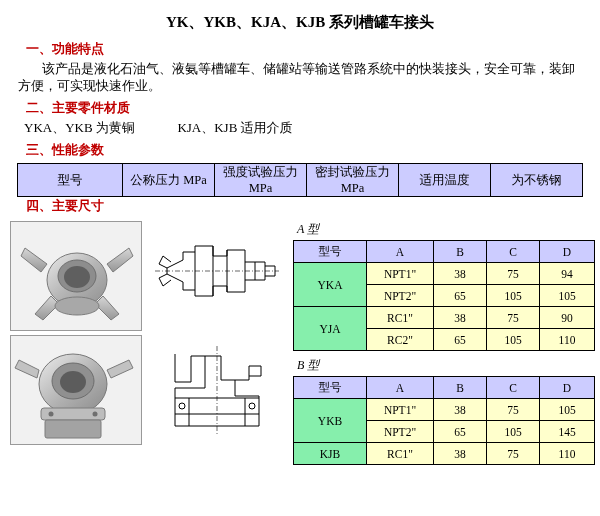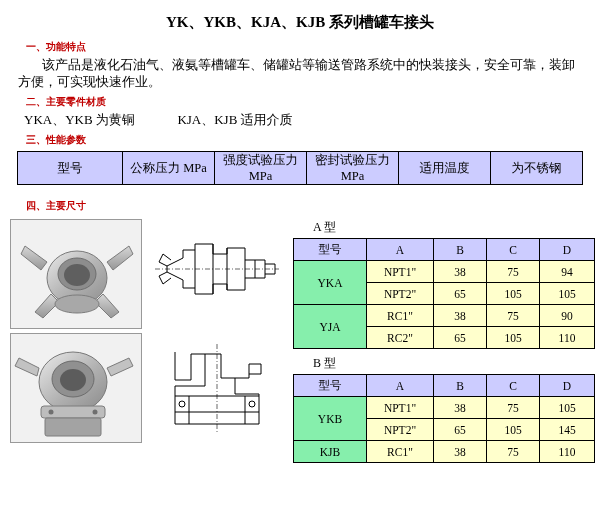--- a/index.html
+++ b/index.html
@@ -27,21 +27,21 @@
     font-size: 15px;
     font-weight: bold;
     letter-spacing: 0px;
     margin-top: 13px;
     margin-bottom: 8px;
     font-family: "Liberation Serif", "DejaVu Serif", serif;
   }
   .section-head {
     color: #c00000;
     font-weight: bold;
-    font-size: 10px;
+    font-size: 13px;
     margin: 5px 0 2px 16px;
     font-family: "Liberation Serif", "DejaVu Serif", serif;
   }
   .para {
     font-size: 13px;
     line-height: 17px;
     margin: 0 6px 0 8px;
     text-indent: 24px;
     font-family: "Liberation Serif", "DejaVu Serif", serif;
   }
@@ -112,22 +112,23 @@
     background: #ffffff;
     position: relative;
     overflow: hidden;
   }
   .tbl-col {
     flex: 1 1 auto;
     padding-left: 6px;
   }
   .tbl-label {
     font-size: 12px;
-    margin: 0 0 2px 20px;
-    font-family: "Liberation Serif", "DejaVu Serif", serif;
+    margin: 0 0 2px 4px;
+    font-family: "Liberation Serif", "DejaVu Serif", serif;
+    font-style: italic;
   }
   table.dim {
     border-collapse: collapse;
     width: 296px;
     table-layout: fixed;
     margin-bottom: 6px;
   }
   table.dim th, table.dim td {
     border: 1px solid #000000;
     text-align: center;
@@ -145,21 +146,21 @@
   }
   table.dim .model-cell {
     background: #86efac;
   }
   table.dim .c-model { width: 72px; }
   table.dim .c-a { width: 66px; }
   table.dim .c-b { width: 52px; }
   table.dim .c-c { width: 52px; }
   table.dim .c-d { width: 54px; }
   .sec4 {
-    margin-top: 14px;
+    margin-top: 0;
   }
 </style>
 </head>
 <body>
 
 <div class="page">
 
   <div class="title">YK、YKB、KJA、KJB 系列槽罐车接头</div>
 
   <div class="section-head">一、功能特点</div>

